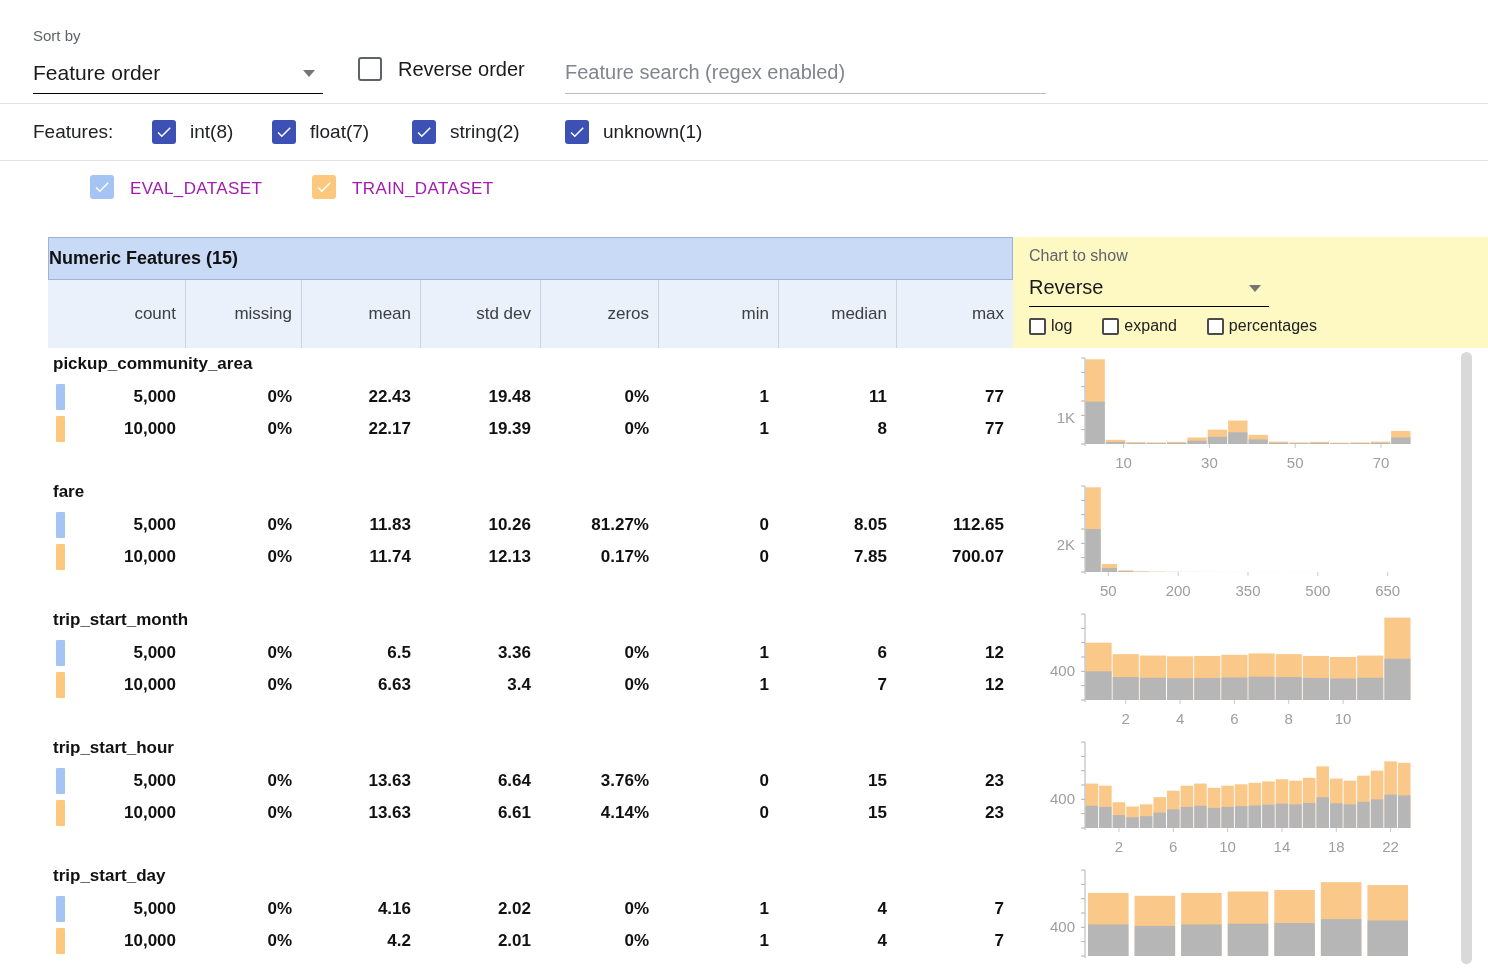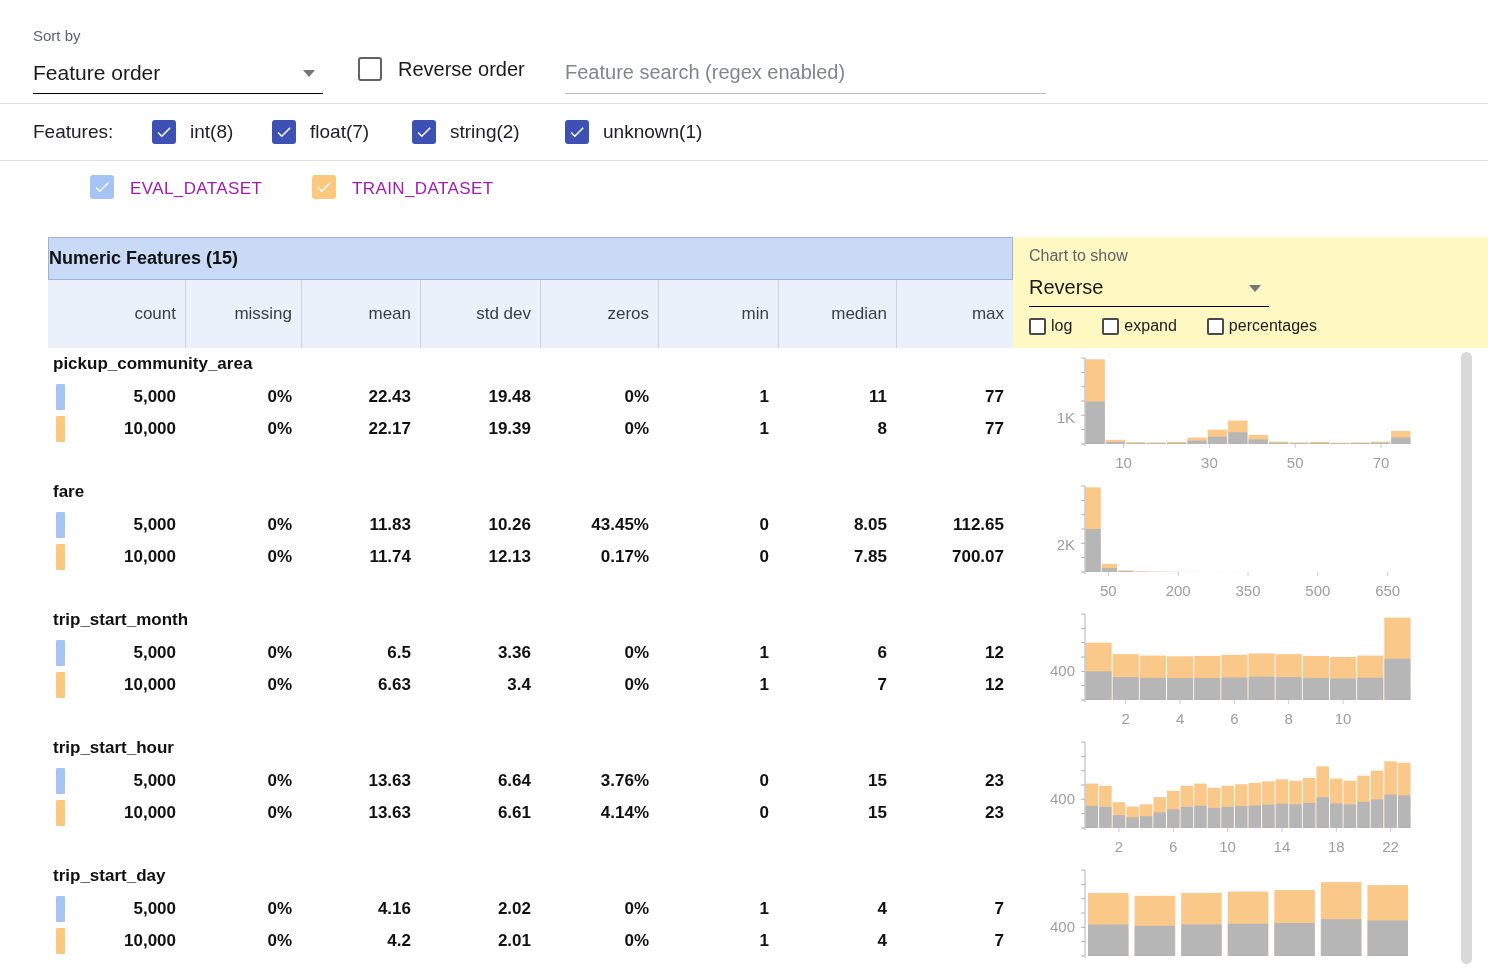--- a/index.html
+++ b/index.html
@@ -243,21 +243,21 @@
         </svg>
       </div>
       <div class="feature-group">
         <div class="feature-name">fare</div>
         <div class="stat-row r0">
           <span class="swatch" style="background: rgb(165, 196, 243);"></span>
           <span class="cell">5,000</span>
           <span class="cell">0%</span>
           <span class="cell">11.83</span>
           <span class="cell">10.26</span>
-          <span class="cell">43.45%</span>
+          <span class="cell">81.27%</span>
           <span class="cell">0</span>
           <span class="cell">8.05</span>
           <span class="cell">112.65</span>
         </div>
         <div class="stat-row r1">
           <span class="swatch" style="background: rgb(251, 200, 126);"></span>
           <span class="cell">10,000</span>
           <span class="cell">0%</span>
           <span class="cell">11.74</span>
           <span class="cell">12.13</span>

